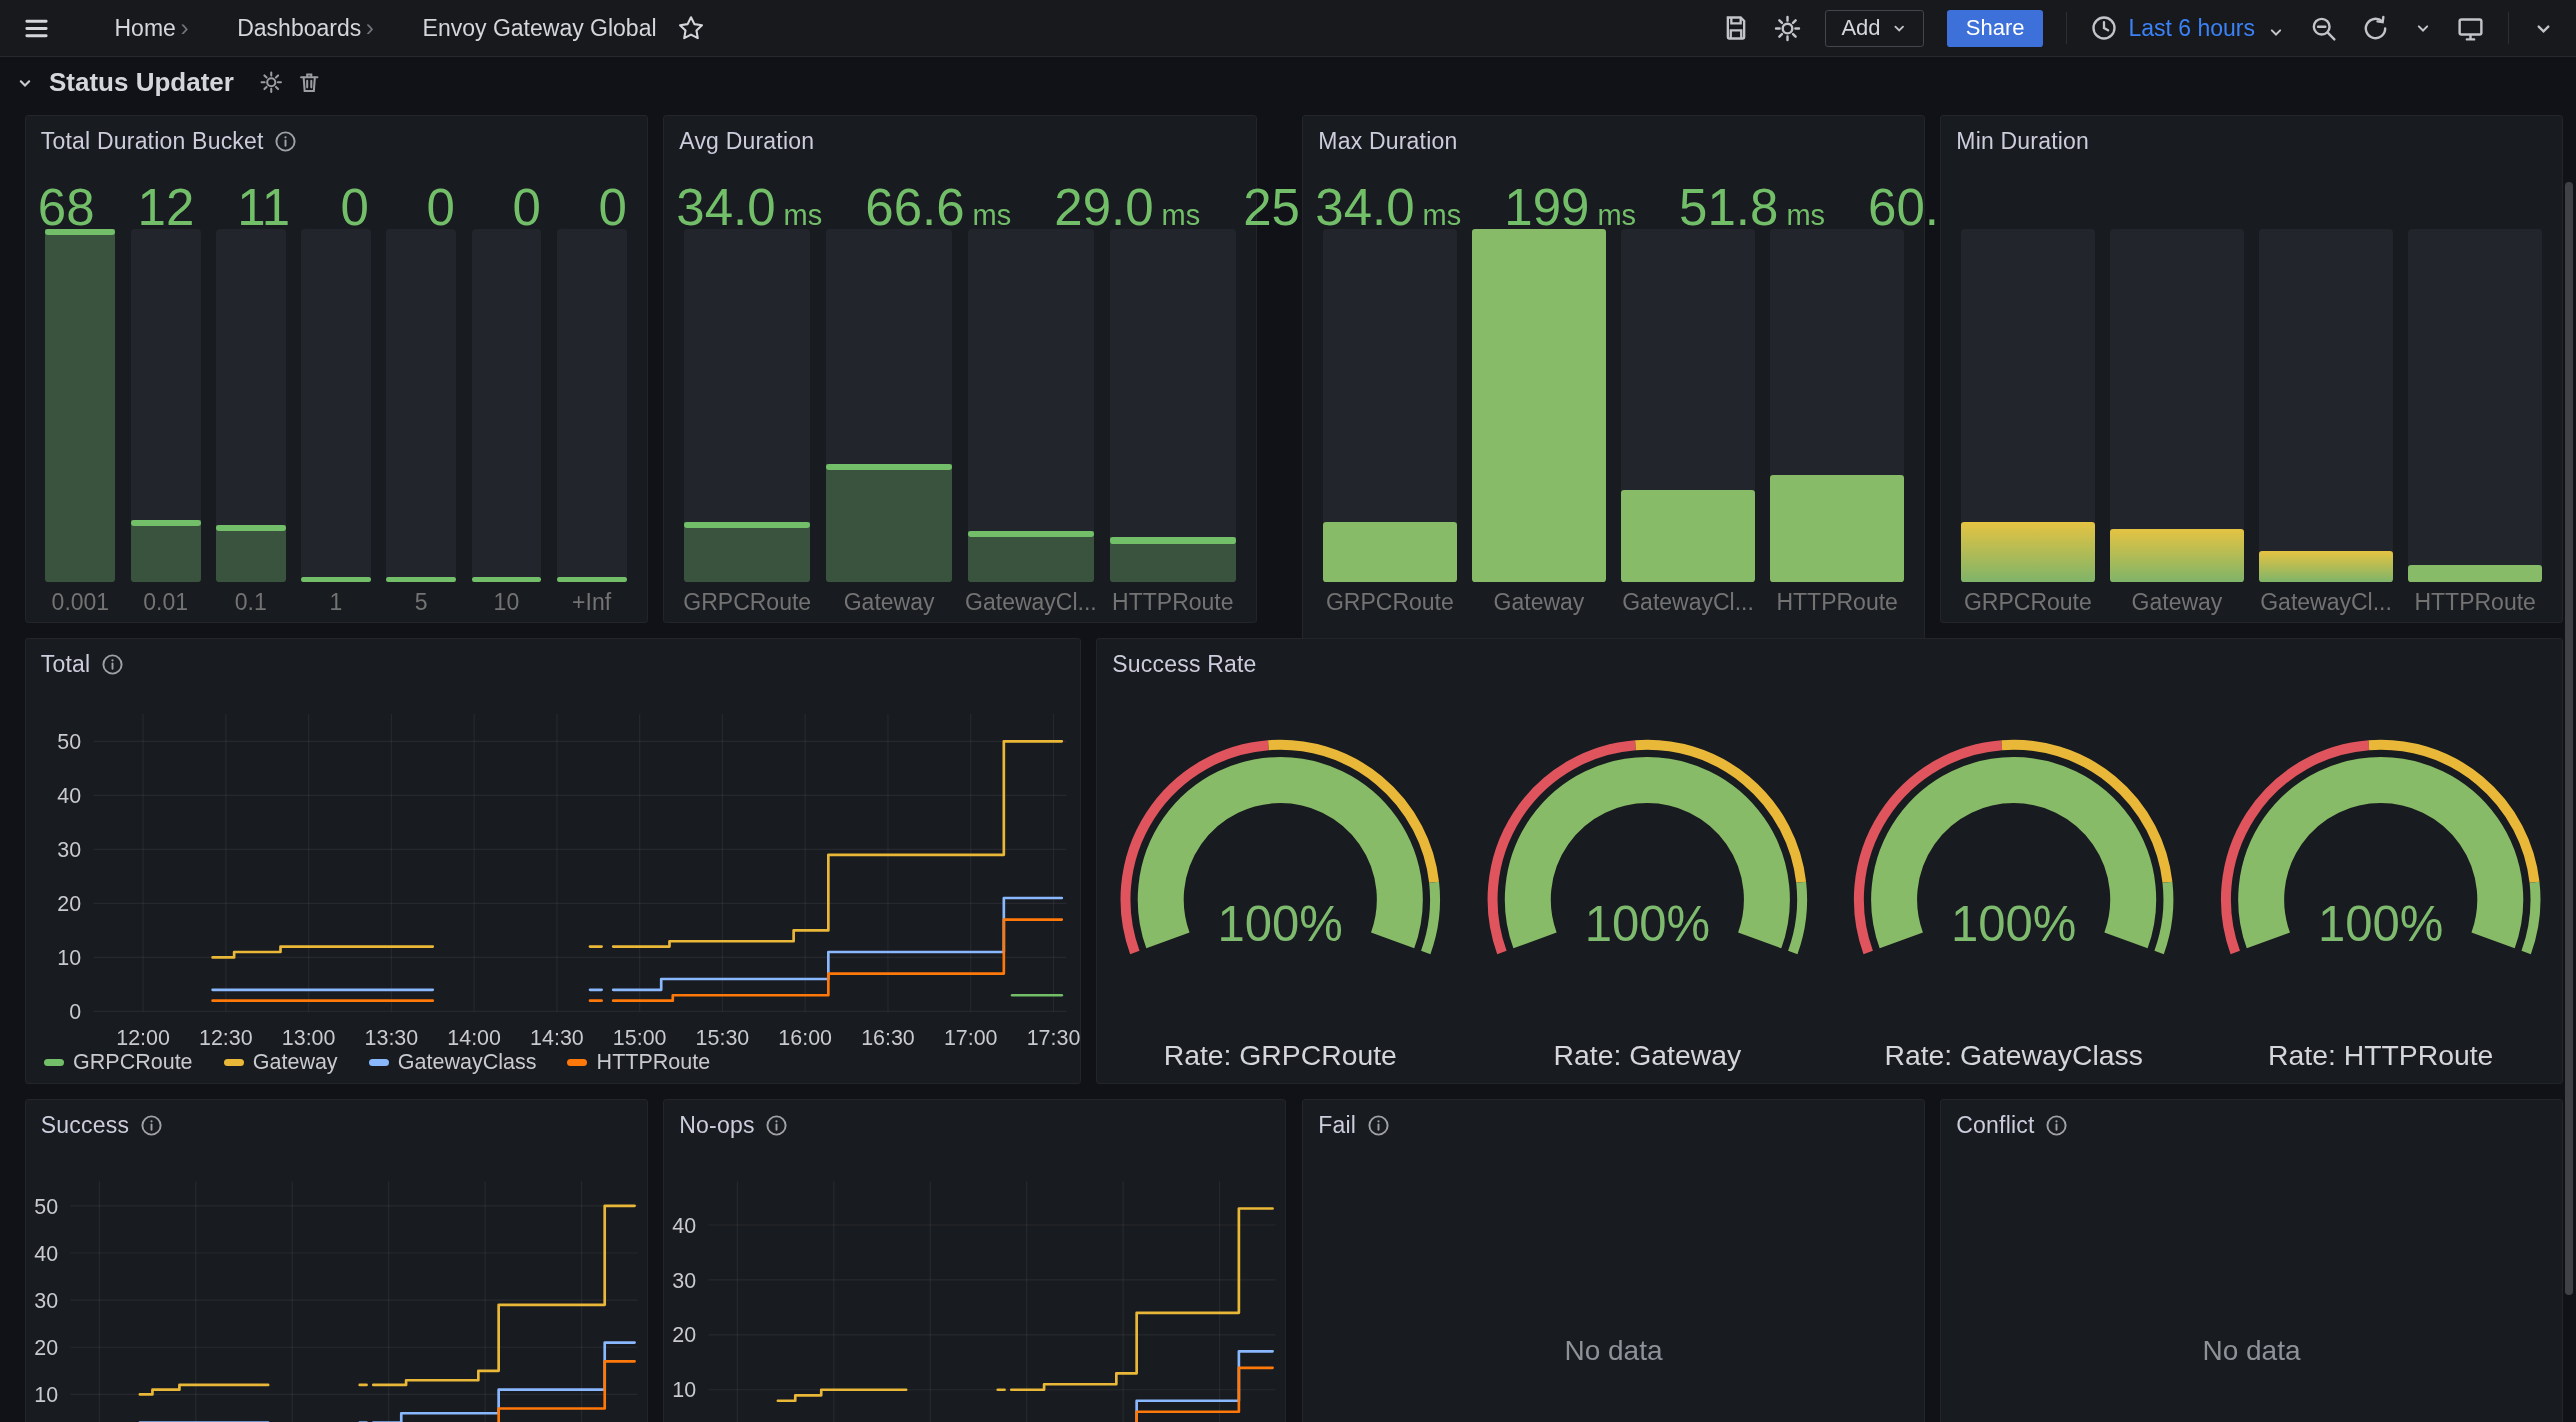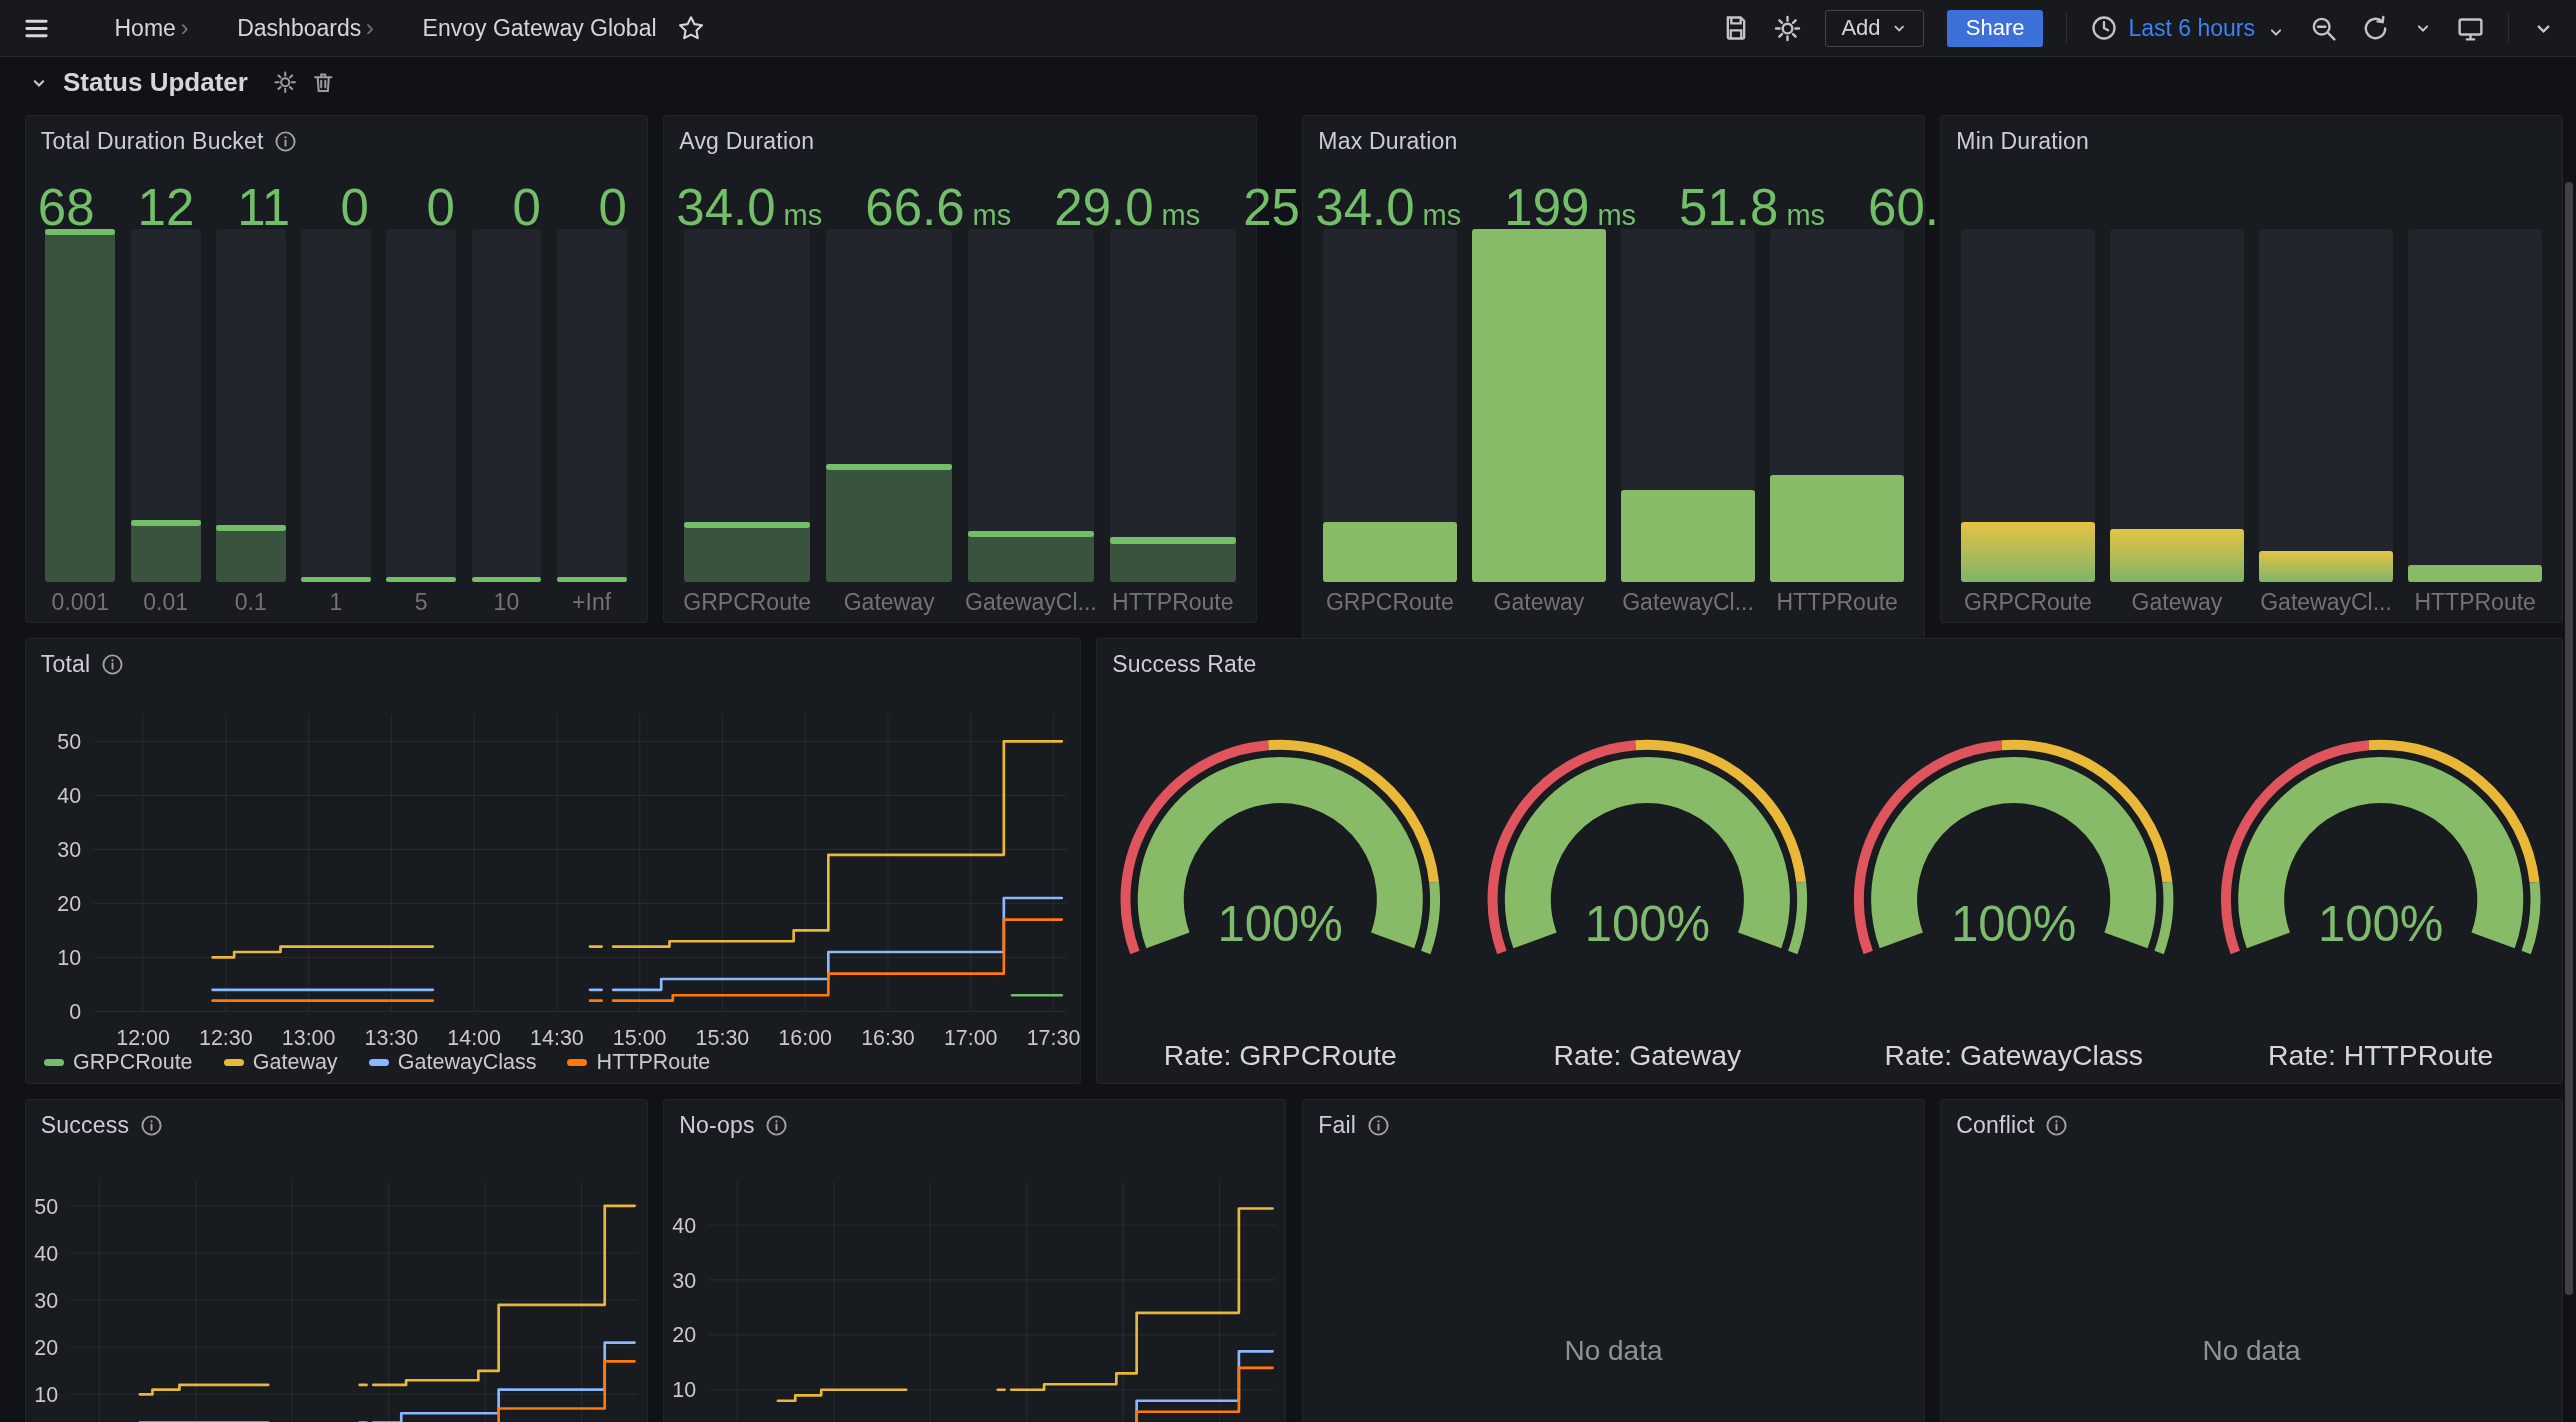--- a/index.html
+++ b/index.html
@@ -17,21 +17,21 @@
   .nav-right { margin-left:auto; display:flex; align-items:center; gap:23px; }
   .icon-btn { display:flex; align-items:center; justify-content:center; cursor:pointer; }
   .v-divider { width:0.8px; height:32px; background:#2c2e34; }
   .btn-outline { display:flex; align-items:center; gap:9.2px; border:0.8px solid #44464e;
     border-radius:3.1px; height:37px; padding:0 15.3px; color:#d5d6db; font-size:22px; cursor:pointer; }
   .btn-primary { display:flex; align-items:center; background:#3d71d9; border-radius:3.1px;
     height:37px; padding:0 18.4px; color:#ffffff; font-size:22px; font-weight:500; cursor:pointer; }
   .timepicker { display:flex; align-items:flex-end; gap:10.7px; color:#3b82f6; font-size:23px; cursor:pointer; }
 
   
-  #rowheader { position:absolute; top:67px; left:29px; display:flex; align-items:center; gap:14px; }
+  #rowheader { position:absolute; top:67px; left:15px; display:flex; align-items:center; gap:14px; }
   #rowheader .rtitle { font-size:26px; font-weight:600; color:#d5d6db; }
   #rowheader .ricon { margin-left:10.7px; }
 
   
   .panel { position:absolute; background:#181b1f; border:0.8px solid #23252b; border-radius:3.1px; }
   .panel-header { position:absolute; top:12px; left:15.3px; display:flex; align-items:center; gap:10.7px; }
   .panel-title { font-size:23px; font-weight:500; color:#ccccdc; letter-spacing:0.2px; }
 
   
   .values-row, .labels-row, .bars-row { position:absolute; left:12.3px; right:12.3px; display:flex; }

